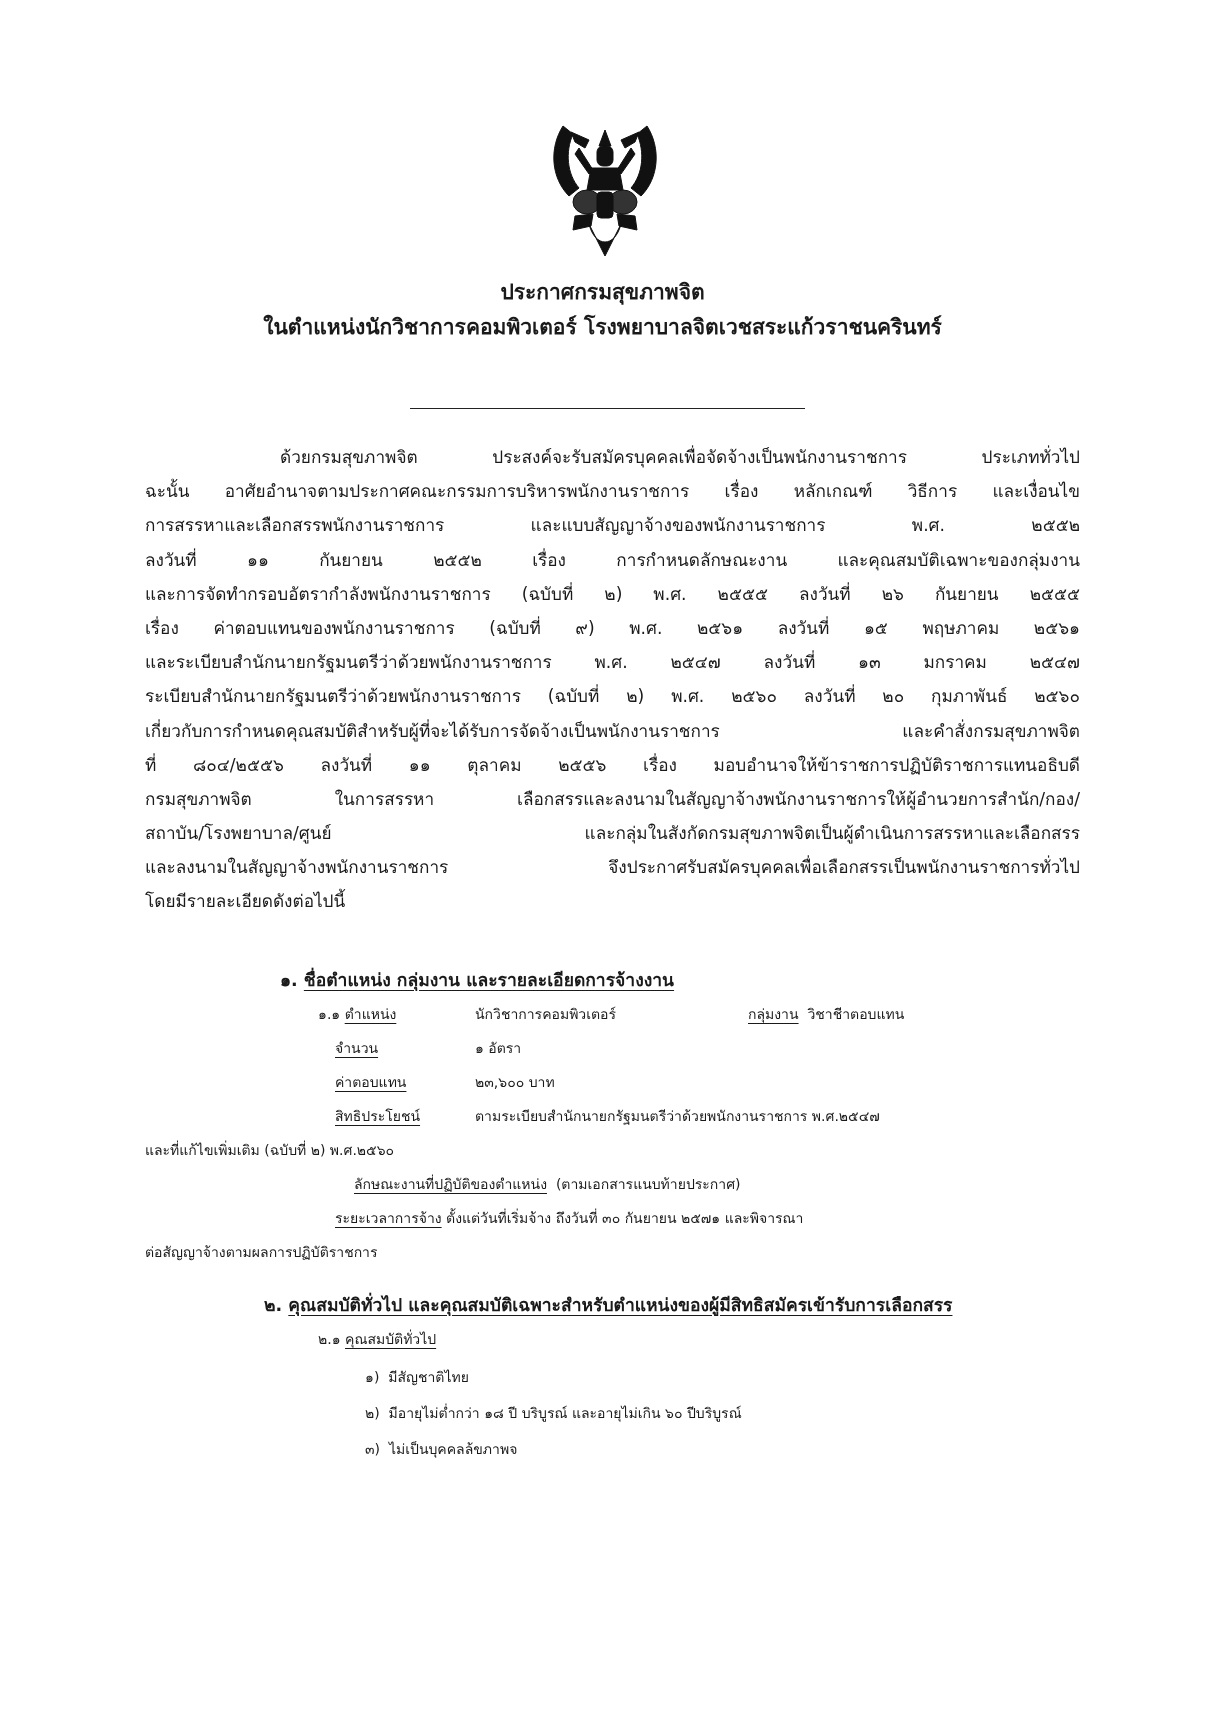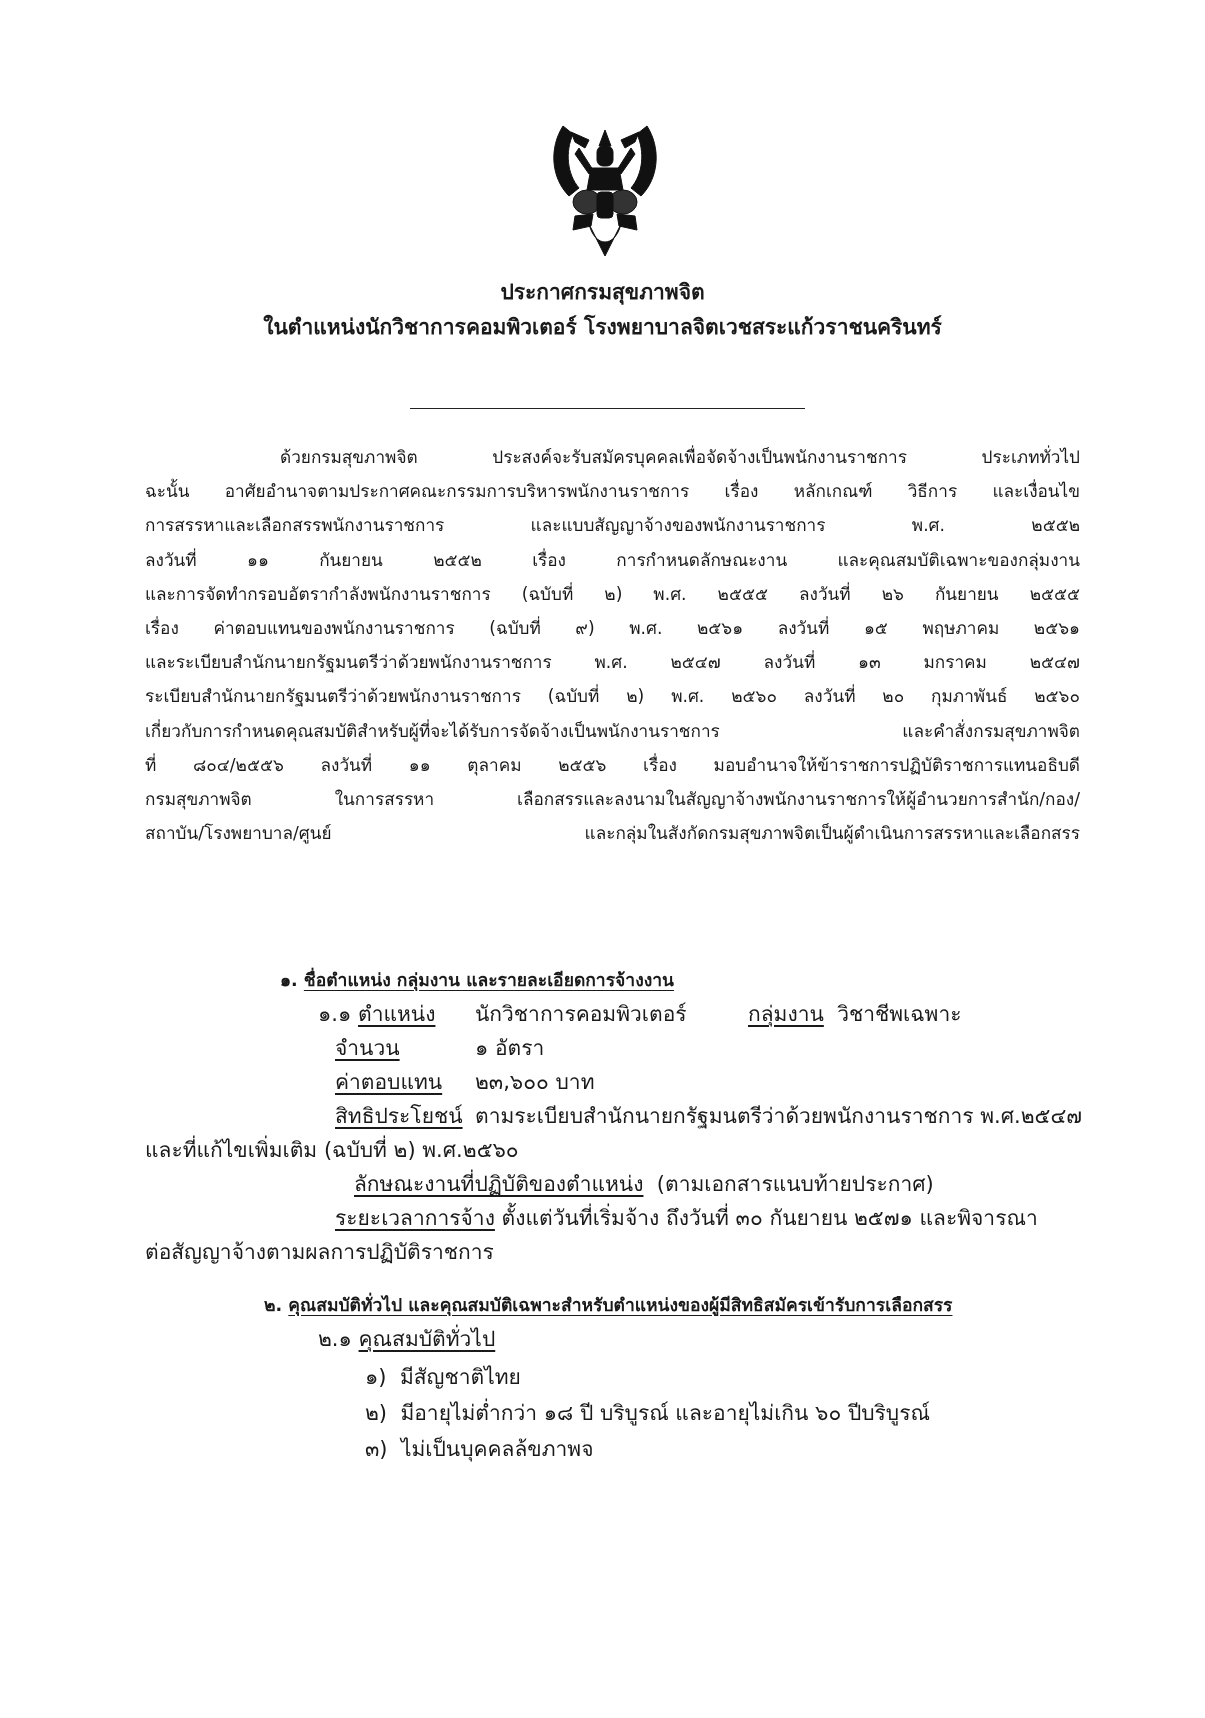--- a/index.html
+++ b/index.html
@@ -24,21 +24,21 @@
   .body-text {
     position: absolute; left: 145px; top: 428px; width: 935px;
     font-size: 17.2px; line-height: 34.2px; margin-top: 12px;
   }
   .line { white-space: nowrap; display: block; text-align: justify; text-align-last: justify; height: 34.2px; }
   .line.indent-first { padding-left: 135px; }
   .line.last { text-align-last: left; }
   .section { position: absolute; font-size: 17.5px; line-height: 34.2px; white-space: nowrap; }
   .u { text-decoration: underline; text-underline-offset: 4px; }
   .b { font-weight: bold; }
-  .row { position: absolute; white-space: nowrap; font-size: 21px; line-height: 34px; }
+  .row { position: absolute; white-space: nowrap; font-size: 14px; line-height: 34px; }
 </style>
 </head>
 <body>
 
 <div class="page">
 
   <svg class="emblem" viewBox="0 0 120 140">
     <g fill="#111" stroke="#111">
 
       <path d="M18,8 C4,30 6,60 24,78 L34,70 C22,56 20,34 28,16 Z"></path>
@@ -77,35 +77,37 @@
     <span class="line">การสรรหาและเลือกสรรพนักงานราชการ และแบบสัญญาจ้างของพนักงานราชการ พ.ศ. ๒๕๕๒</span>
     <span class="line">ลงวันที่ ๑๑ กันยายน ๒๕๕๒ เรื่อง การกำหนดลักษณะงาน และคุณสมบัติเฉพาะของกลุ่มงาน</span>
     <span class="line">และการจัดทำกรอบอัตรากำลังพนักงานราชการ (ฉบับที่ ๒) พ.ศ. ๒๕๕๕  ลงวันที่ ๒๖ กันยายน ๒๕๕๕</span>
     <span class="line">เรื่อง ค่าตอบแทนของพนักงานราชการ (ฉบับที่ ๙) พ.ศ. ๒๕๖๑ ลงวันที่ ๑๕ พฤษภาคม ๒๕๖๑</span>
     <span class="line">และระเบียบสำนักนายกรัฐมนตรีว่าด้วยพนักงานราชการ พ.ศ. ๒๕๔๗ ลงวันที่ ๑๓ มกราคม ๒๕๔๗</span>
     <span class="line">ระเบียบสำนักนายกรัฐมนตรีว่าด้วยพนักงานราชการ (ฉบับที่ ๒) พ.ศ. ๒๕๖๐ ลงวันที่ ๒๐ กุมภาพันธ์ ๒๕๖๐</span>
     <span class="line">เกี่ยวกับการกำหนดคุณสมบัติสำหรับผู้ที่จะได้รับการจัดจ้างเป็นพนักงานราชการ และคำสั่งกรมสุขภาพจิต</span>
     <span class="line">ที่ ๘๐๔/๒๕๕๖ ลงวันที่ ๑๑ ตุลาคม ๒๕๕๖ เรื่อง มอบอำนาจให้ข้าราชการปฏิบัติราชการแทนอธิบดี</span>
     <span class="line">กรมสุขภาพจิต ในการสรรหา เลือกสรรและลงนามในสัญญาจ้างพนักงานราชการให้ผู้อำนวยการสำนัก/กอง/</span>
     <span class="line">สถาบัน/โรงพยาบาล/ศูนย์ และกลุ่มในสังกัดกรมสุขภาพจิตเป็นผู้ดำเนินการสรรหาและเลือกสรร</span>
+    <span class="line">และลงนามในสัญญาจ้างพนักงานราชการ จึงประกาศรับสมัครบุคคลเพื่อเลือกสรรเป็นพนักงานราชการทั่วไป</span>
+    <span class="line last">โดยมีรายละเอียดดังต่อไปนี้</span>
   </div>
 
   <div class="section b" style="left:280px; top:963px;">
     <span>๑.</span>
     <span class="u">ชื่อตำแหน่ง กลุ่มงาน และรายละเอียดการจ้างงาน</span>
   </div>
 
   <div class="row" style="left:318px; top:997px;">
     <span>๑.๑</span>
     <span class="u">ตำแหน่ง</span>
   </div>
   <div class="row" style="left:475px; top:997px;">นักวิชาการคอมพิวเตอร์</div>
   <div class="row" style="left:748px; top:997px;">
     <span class="u">กลุ่มงาน</span>&nbsp;
-    <span>วิชาชีพเฉพาะ</span>
+    <span>วิชาชีาตอบแทน</span>
   </div>
 
   <div class="row u" style="left:335px; top:1031px;">จำนวน</div>
   <div class="row" style="left:475px; top:1031px;">๑ อัตรา</div>
 
   <div class="row u" style="left:335px; top:1065px;">ค่าตอบแทน</div>
   <div class="row" style="left:475px; top:1065px;">๒๓,๖๐๐ บาท</div>
 
   <div class="row u" style="left:335px; top:1099px;">สิทธิประโยชน์</div>
   <div class="row" style="left:475px; top:1099px;">ตามระเบียบสำนักนายกรัฐมนตรีว่าด้วยพนักงานราชการ พ.ศ.๒๕๔๗</div>

